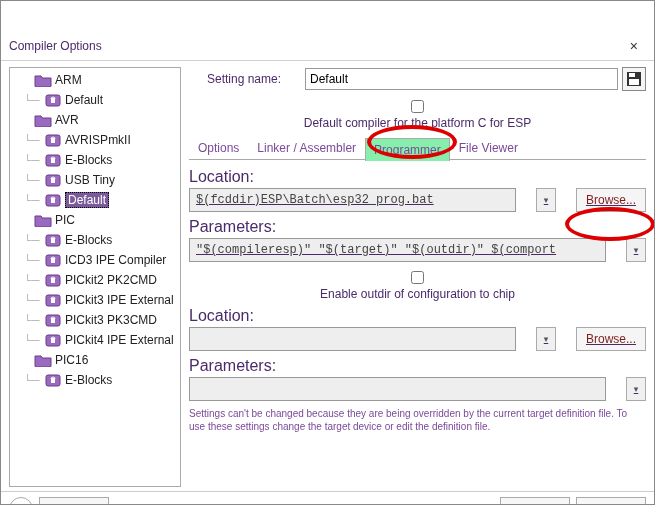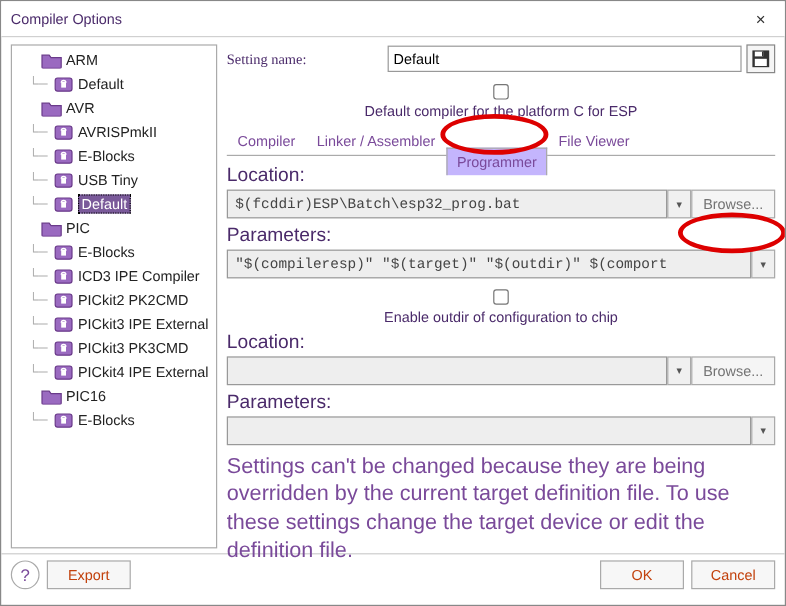--- a/index.html
+++ b/index.html
@@ -1,44 +1,44 @@
 <!DOCTYPE html>
 <html><head>
 <meta charset="utf-8">
 <style>
   * { box-sizing: border-box; font-family: "Segoe UI", Tahoma, sans-serif; }
   body { margin: 0; background: #fff; width: 655px; height: 505px; overflow: hidden; border: 1px solid #888; }
-  .titlebar { height: 30px; background: #fff; display: flex; align-items: center; padding: 0 8px; color: #4a2a6a; font-size: 12px; border-bottom: 1px solid #d0d0d0; }
+  .titlebar { height: 30px; background: #fff; display: flex; align-items: center; padding: 0 8px; color: #4a2a6a; font-size: 12px; border-bottom: 1px solid #d0d0d0; margin-top: 30px; }
   .titlebar .title { flex: 1; }
   .titlebar .close { font-size: 14px; color: #333; cursor: pointer; padding: 2px 8px; }
   .content { display: flex; padding: 6px 8px 4px 8px; height: 430px; gap: 8px; }
   .tree { width: 172px; border: 1px solid #aaa; background: #fff; overflow-y: auto; overflow-x: hidden; padding: 2px 0; font-size: 12px; color: #222; }
   .tree-row { display: flex; align-items: center; height: 20px; padding-left: 4px; white-space: nowrap; }
   .tree-row.child { padding-left: 14px; }
   .twig { color: #aaa; font-size: 11px; margin-right: 1px; width: 18px; display: inline-block; }
   .folder-icon,.lock-icon { width: 20px; height: 16px; display: inline-flex; align-items: center; justify-content: center; margin-right: 2px; }
   .folder-icon svg,.lock-icon svg { width: 18px; height: 14px; }
   .tree-label.selected { background: #7a5a9a; color: #fff; border: 1px dotted #000; padding: 0 2px; }
   .main { flex: 1; font-size: 12px; color: #4a2a6a; position: relative; }
   .row { display: flex; align-items: center; margin-bottom: 6px; }
-  .setting-name-label { width: 110px; text-align: left; margin-right: 24px; font-family: Liberation Serif, serif; }
+  .setting-name-label { width: 110px; text-align: center; margin-right: 6px; }
   .setting-name-input { flex: 1; height: 22px; border: 1px solid #999; padding: 0 4px; font-size: 12px; color: #000; }
   .save-icon { width: 24px; height: 24px; border: 1px solid #888; margin-left: 4px; display: flex; align-items: center; justify-content: center; background: #f5f5f5; }
   .save-icon svg { width: 16px; height: 16px; }
   .checkbox-row { display: flex; align-items: center; margin: 6px 0; flex-direction: column; }
   .checkbox-row input { margin-right: 4px; }
   .tabs { display: flex; border-bottom: 1px solid #aaa; margin-bottom: 8px; position: relative; }
   .tab { padding: 4px 8px; font-size: 12px; color: #7a4a9a; cursor: pointer; border: 1px solid transparent; border-bottom: none; }
-  .tab.active { border-color: #aaa; background: #c4b5fd; position: relative; top: 17px; }
+  .tab.active { border-color: #aaa; background: #86efac; position: relative; top: 2px; }
   .form-label { font-size: 16px; color: #4a2a6a; margin: 4px 0 2px 0; }
-  .input-row { display: flex; gap: 0; margin-bottom: 6px; }
+  .input-row { display: flex; gap: 20px; margin-bottom: 6px; text-decoration: underline; }
   .text-input { flex: 1; height: 24px; border: 1px solid #999; background: #eee; padding: 0 6px; font-family: "Courier New", monospace; font-size: 12px; color: #444; }
   .dropdown-btn { width: 20px; height: 24px; border: 1px solid #aaa; background: #f0f0f0; display: flex; align-items: center; justify-content: center; font-size: 9px; color: #555; cursor: pointer; }
-  .browse-btn { width: 70px; height: 24px; border: 1px solid #aaa; background: #f5f5f5; font-size: 12px; color: #737373; cursor: pointer; }
-  .note { font-size: 18px; color: #7a4a9a; line-height: 1.3; margin-top: 6px; }
+  .browse-btn { width: 70px; height: 24px; border: 1px solid #aaa; background: #f5f5f5; font-size: 12px; color: #7f1d1d; cursor: pointer; }
+  .note { font-size: 10px; color: #7a4a9a; line-height: 1.3; margin-top: 6px; }
   .footer { height: 34px; border-top: 1px solid #ccc; display: flex; align-items: center; padding: 0 8px; gap: 6px; }
   .footer .spacer { flex: 1; }
   .footer-btn { width: 70px; height: 24px; border: 1px solid #aaa; background: #f7f7f7; font-size: 12px; color: #c2410c; cursor: pointer; }
   .help-btn { width: 24px; height: 24px; border: 1px solid #aaa; border-radius: 12px; display: flex; align-items: center; justify-content: center; font-size: 14px; color: #7a4a9a; cursor: pointer; }
   .annot { position: absolute; border: 4px solid #d00; border-radius: 50%; pointer-events: none; }
   .annot1 { left: 178px; top: 58px; width: 90px; height: 34px; }
   .annot2 { left: 376px; top: 140px; width: 90px; height: 34px; }
 </style>
 </head>
 <body>
@@ -233,21 +233,21 @@
           </svg>
       </span>
     </div>
 
     <div class="checkbox-row">
       <input type="checkbox" style="">
       <span>Default compiler for the platform C for ESP</span>
     </div>
 
     <div class="tabs">
-      <div class="tab">Compiler</div>
+      <div class="tab">Options</div>
       <div class="tab">Linker / Assembler</div>
       <div class="tab active">Programmer</div>
       <div class="tab">File Viewer</div>
     </div>
 
     <div class="annot annot1"></div>
 
     <div class="form-label">Location:</div>
     <div class="input-row">
       <input class="text-input" readonly="" value="$(fcddir)ESP\Batch\esp32_prog.bat" style="">

